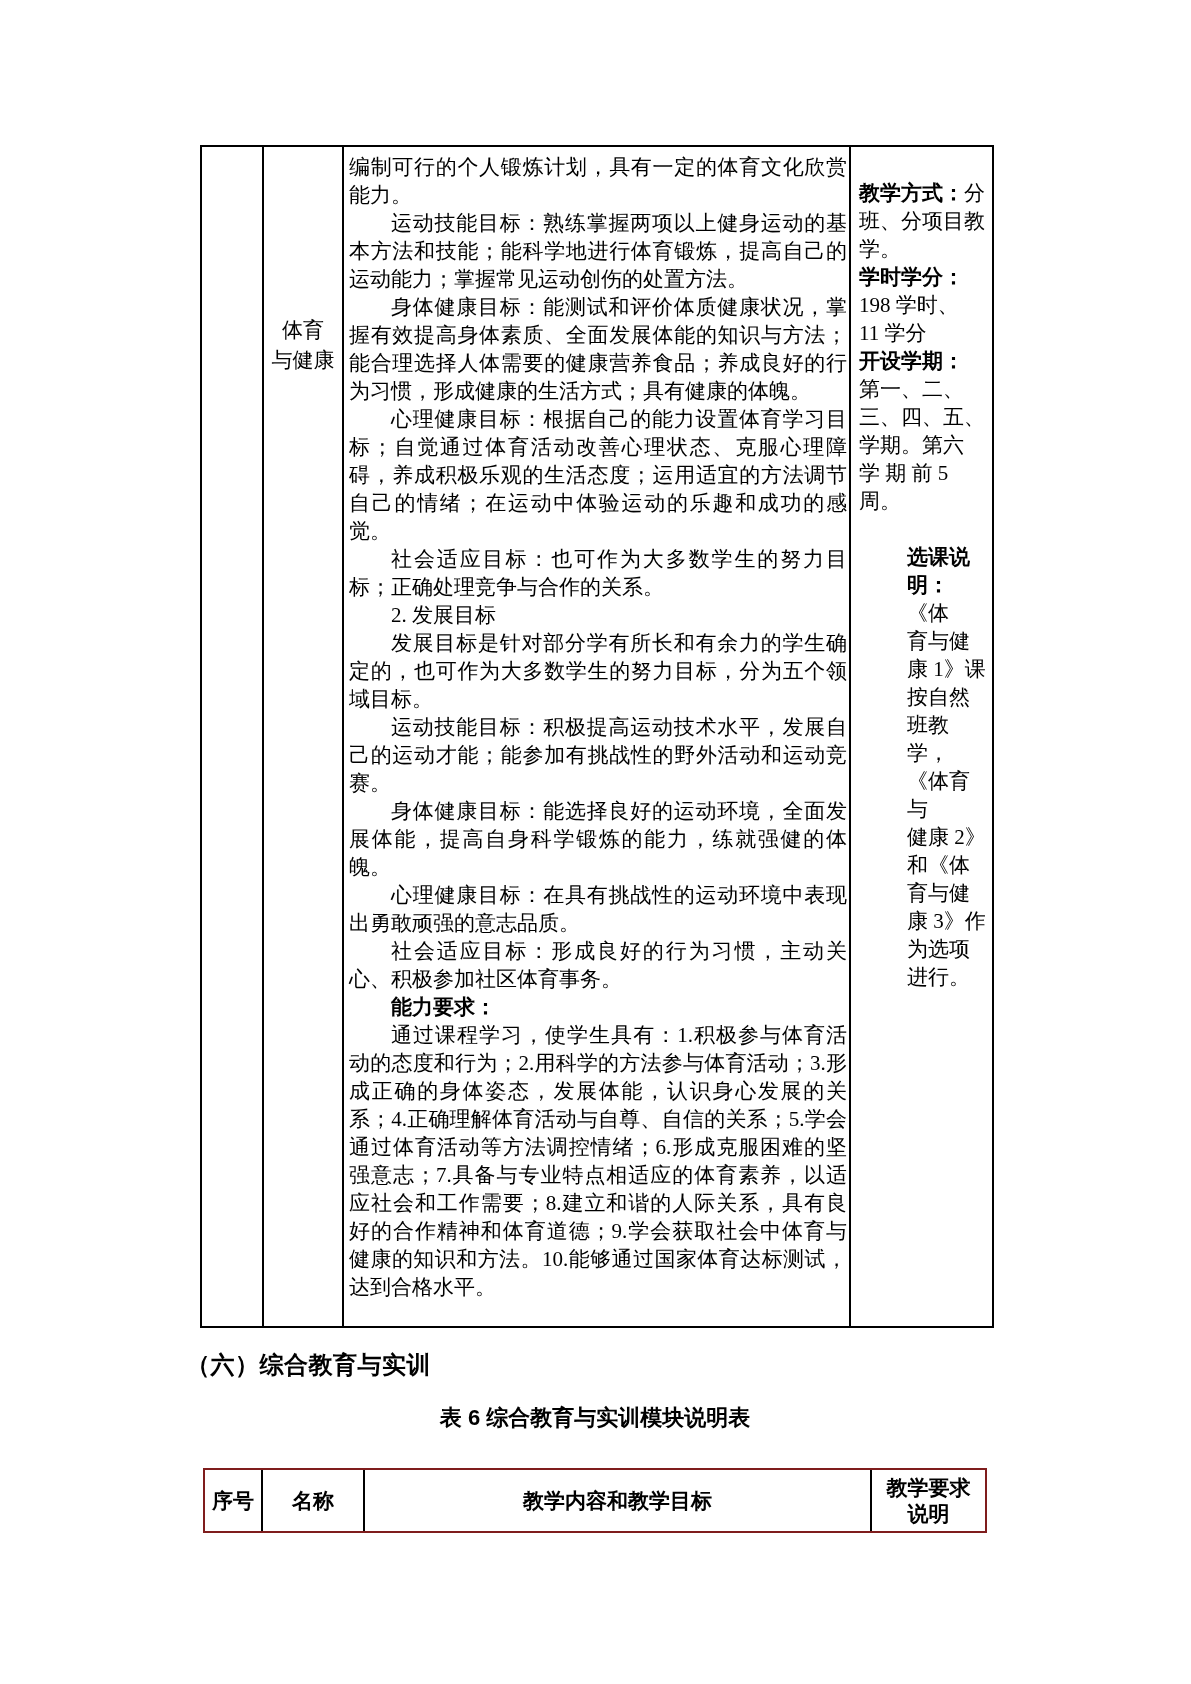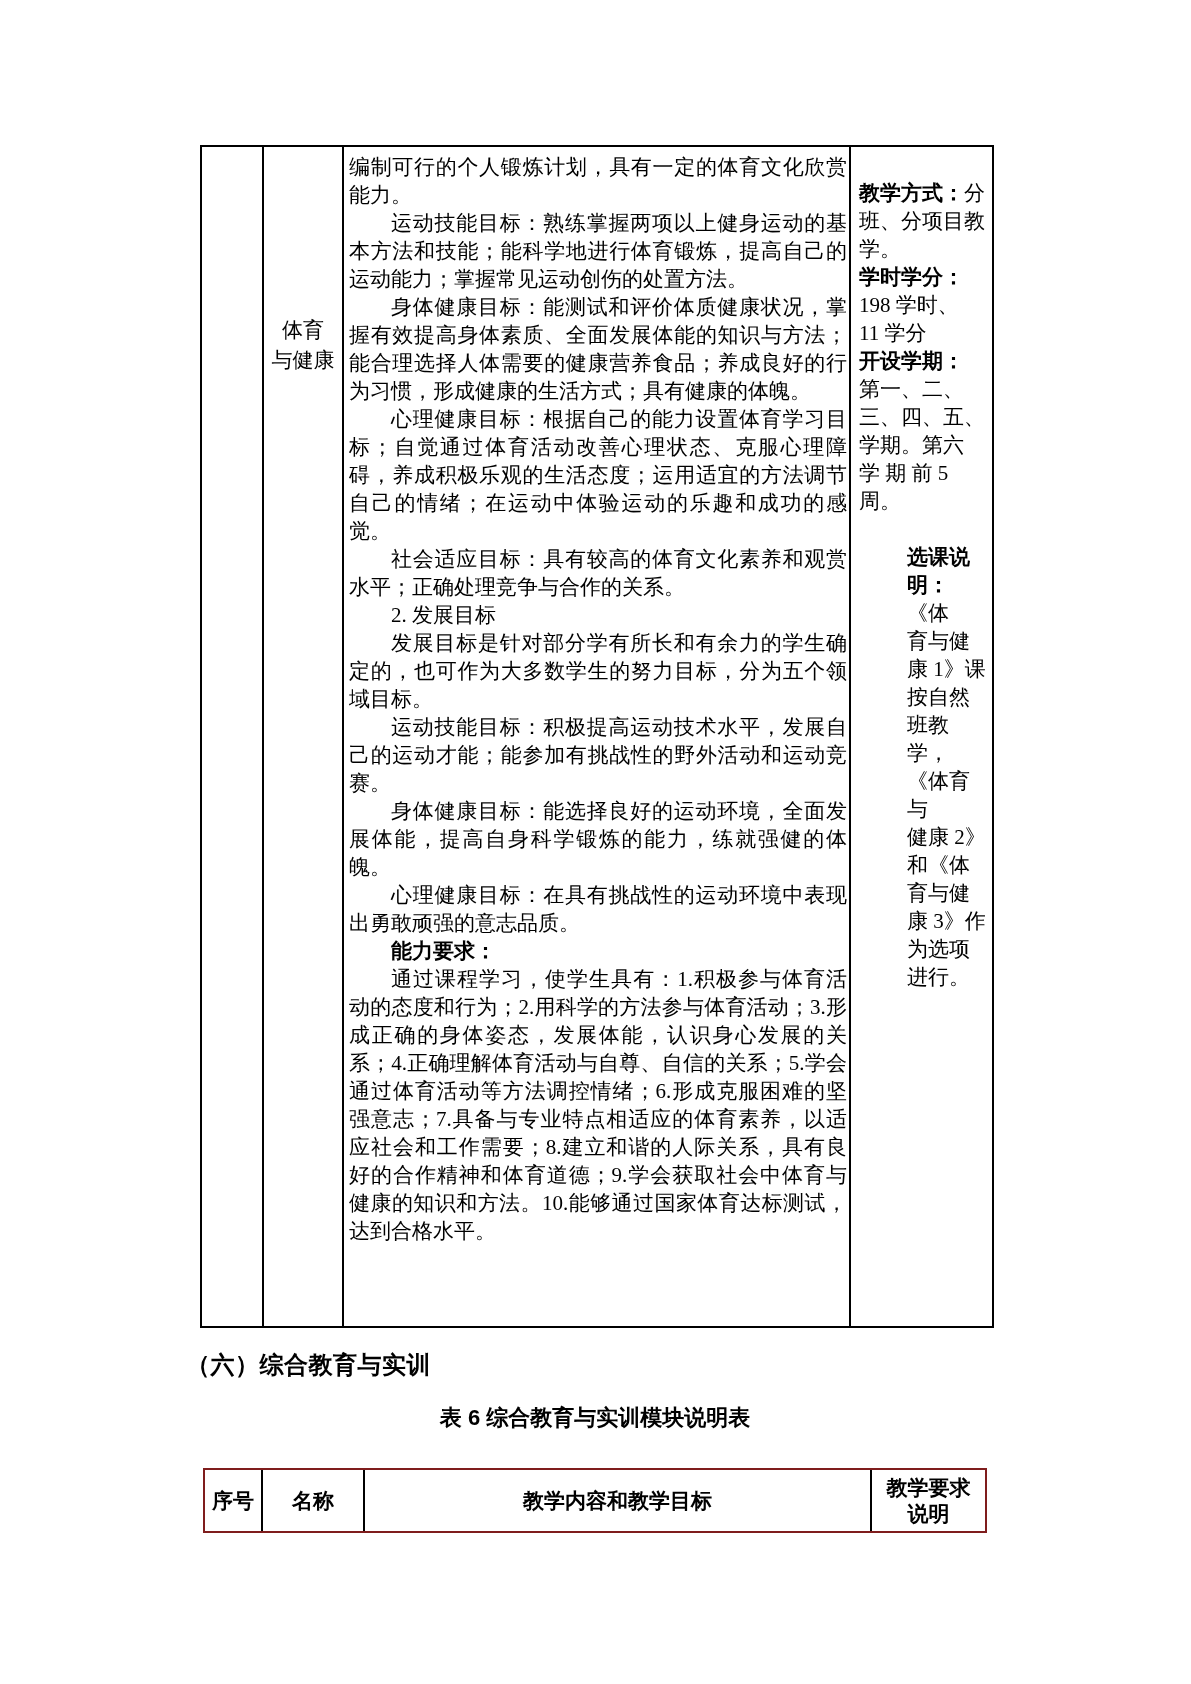--- a/index.html
+++ b/index.html
@@ -79,26 +79,27 @@
     <div class="col col-seq"></div>
     <div class="col col-name">
       <div>体育</div>
       <div>与健康</div>
     </div>
     <div class="col col-content" id="content-cell">
         <p class="cpara">编制可行的个人锻炼计划，具有一定的体育文化欣赏能力。</p>
         <p class="cpara indent">运动技能目标：熟练掌握两项以上健身运动的基本方法和技能；能科学地进行体育锻炼，提高自己的运动能力；掌握常见运动创伤的处置方法。</p>
         <p class="cpara indent">身体健康目标：能测试和评价体质健康状况，掌握有效提高身体素质、全面发展体能的知识与方法；能合理选择人体需要的健康营养食品；养成良好的行为习惯，形成健康的生活方式；具有健康的体魄。</p>
         <p class="cpara indent">心理健康目标：根据自己的能力设置体育学习目标；自觉通过体育活动改善心理状态、克服心理障碍，养成积极乐观的生活态度；运用适宜的方法调节自己的情绪；在运动中体验运动的乐趣和成功的感觉。</p>
-        <p class="cpara indent">社会适应目标：具有较高的体育文化素养和观赏水平；正确处理竞争与合作的关系。</p>
+        <p class="cpara indent">社会适应目标：也可作为大多数学生的努力目标；正确处理竞争与合作的关系。</p>
         <p class="cpara indent">2. 发展目标</p>
         <p class="cpara indent">发展目标是针对部分学有所长和有余力的学生确定的，也可作为大多数学生的努力目标，分为五个领域目标。</p>
         <p class="cpara indent">运动技能目标：积极提高运动技术水平，发展自己的运动才能；能参加有挑战性的野外活动和运动竞赛。</p>
         <p class="cpara indent">身体健康目标：能选择良好的运动环境，全面发展体能，提高自身科学锻炼的能力，练就强健的体魄。</p>
         <p class="cpara indent">心理健康目标：在具有挑战性的运动环境中表现出勇敢顽强的意志品质。</p>
+        <p class="cpara indent">社会适应目标：形成良好的行为习惯，主动关心、积极参加社区体育事务。</p>
         <p class="cpara indent bold">能力要求：</p>
         <p class="cpara indent">通过课程学习，使学生具有：1.积极参与体育活动的态度和行为；2.用科学的方法参与体育活动；3.形成正确的身体姿态，发展体能，认识身心发展的关系；4.正确理解体育活动与自尊、自信的关系；5.学会通过体育活动等方法调控情绪；6.形成克服困难的坚强意志；7.具备与专业特点相适应的体育素养，以适应社会和工作需要；8.建立和谐的人际关系，具有良好的合作精神和体育道德；9.学会获取社会中体育与健康的知识和方法。10.能够通过国家体育达标测试，达到合格水平。</p>
       </div>
     <div class="col col-req" id="req-cell">
         <div class="req-block"><span class="req-label">教学方式：</span><span class="req-text">分
 班、分项目教
 学。</span></div>
         <div class="req-block"><span class="req-label block">学时学分：</span><span class="req-text">198 学时、
 11 学分</span></div>
         <div class="req-block"><span class="req-label block">开设学期：</span><span class="req-text">第一、二、

